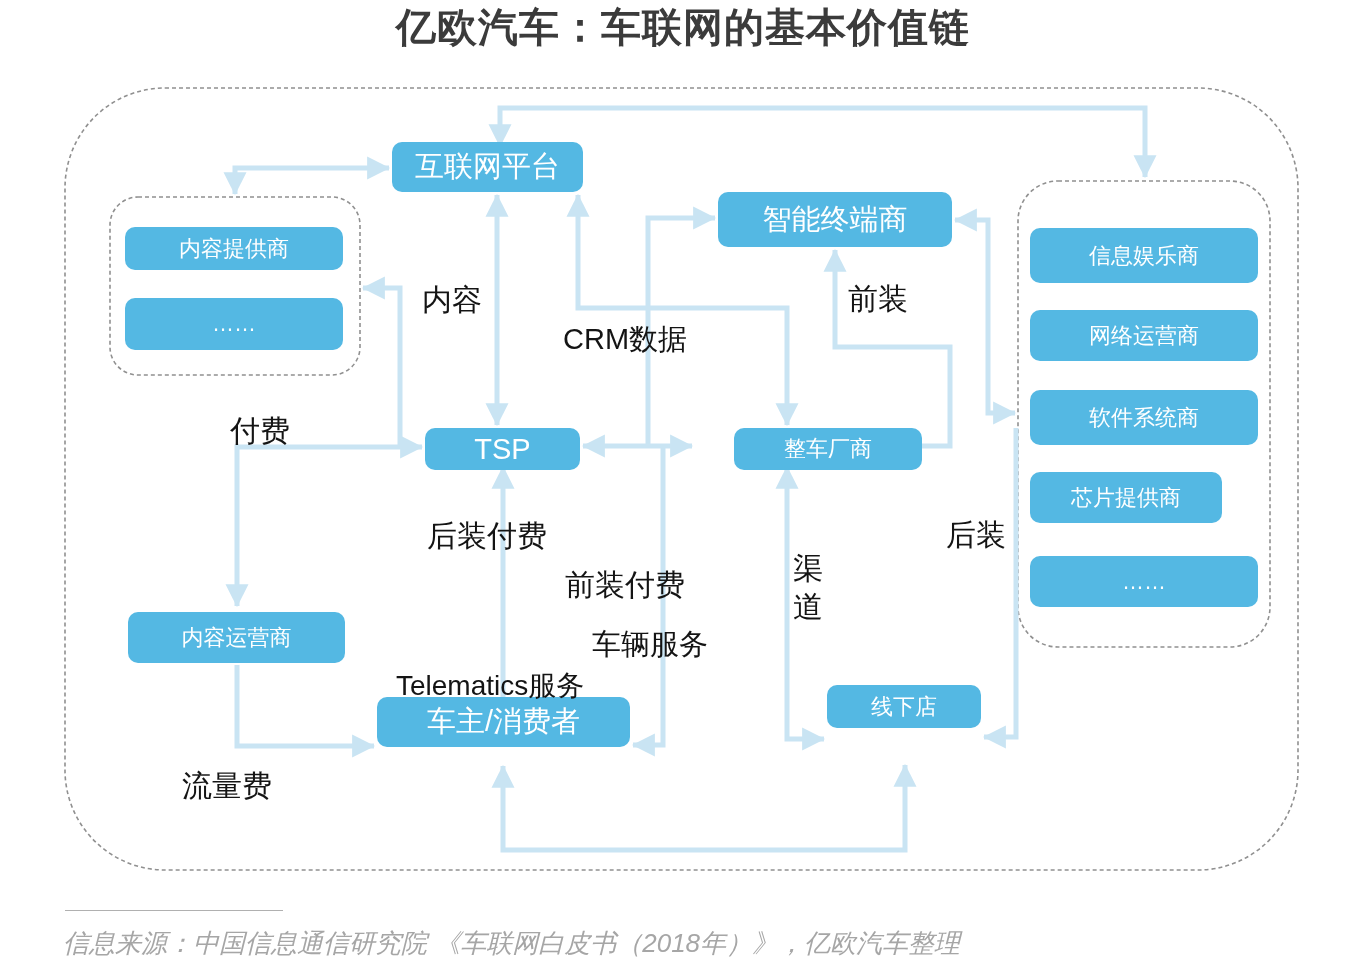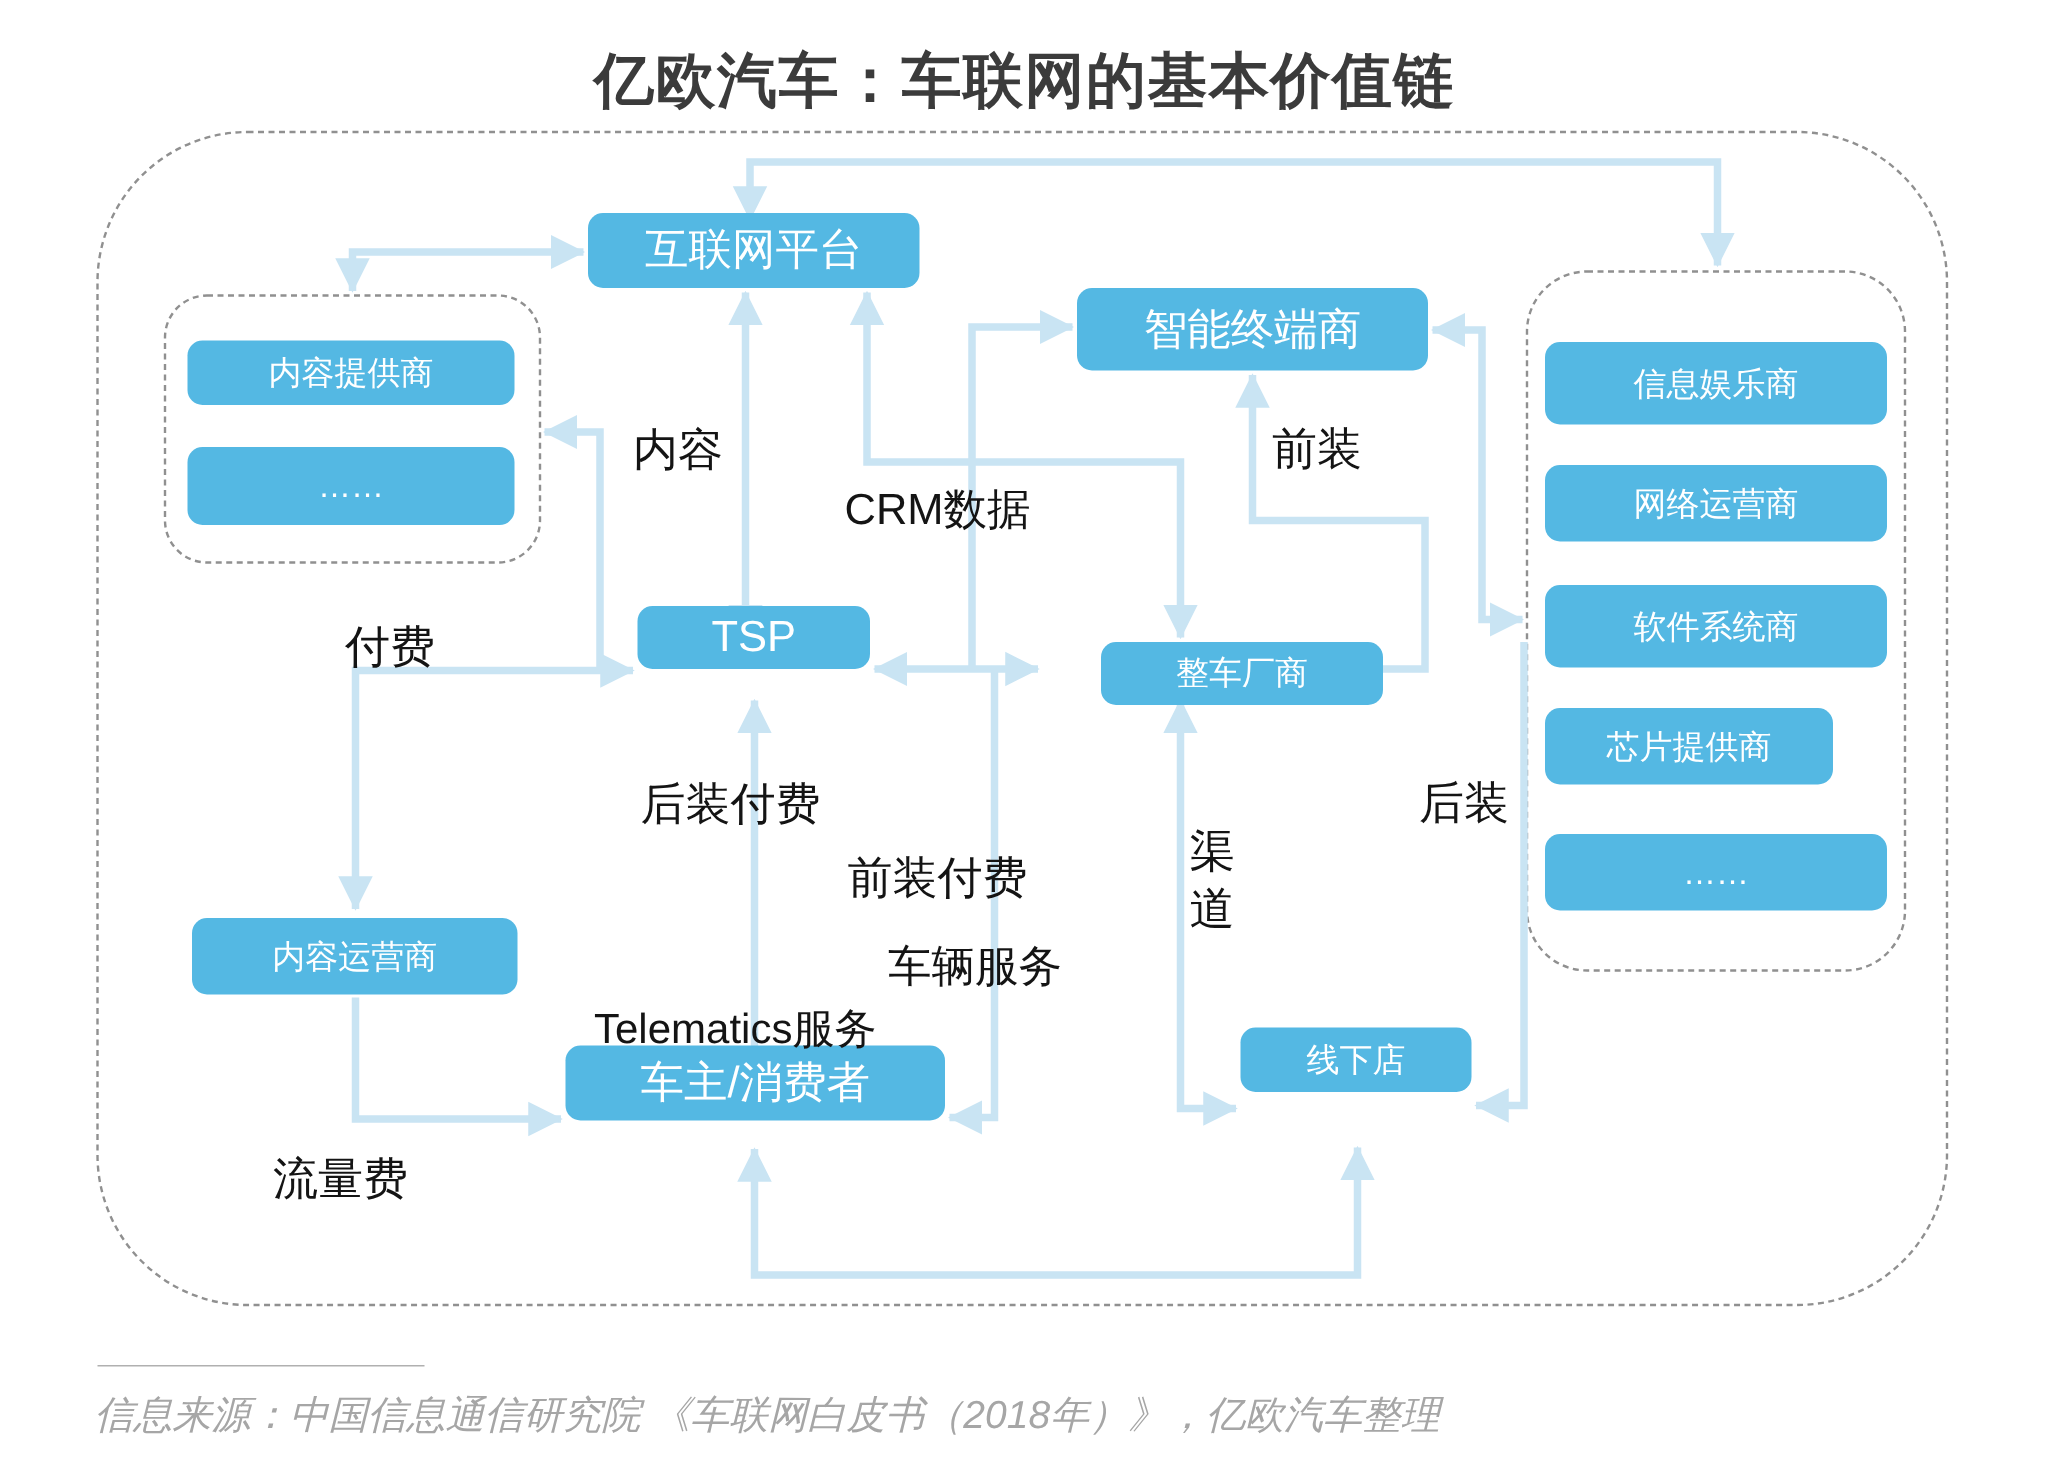--- a/index.html
+++ b/index.html
@@ -2,21 +2,21 @@
 <html style="--node: #54b8e3; --arrow: #c9e4f3; --dash: #909090; --title: #3b3b3b; --label: #141414; --footer: #a6a6a6;"><head>
 <meta charset="utf-8">
 <style>
   html,body{margin:0;padding:0;background:#ffffff;}
   body{width:1366px;height:976px;position:relative;overflow:hidden;
        font-family:"Liberation Sans","DejaVu Sans",sans-serif;}
   .canvas{position:absolute;inset:0;}
   svg{position:absolute;left:0;top:0;}
   .edge{stroke:var(--arrow);stroke-width:5;fill:none;}
   .dashbox{stroke:var(--dash);stroke-width:1.6;fill:none;stroke-dasharray:4 3;}
-  .title{position:absolute;left:0;top:26px;width:100%;text-align:center;
+  .title{position:absolute;left:0;top:0;width:100%;text-align:center;
          font-size:40px;font-weight:700;color:var(--title);letter-spacing:1px;}
   .node{position:absolute;background:var(--node);color:#ffffff;border-radius:10px;
         display:flex;align-items:center;justify-content:center;font-size:22px;}
   .node.big{font-size:29px;}
   .elabel{position:absolute;color:var(--label);font-size:30px;white-space:nowrap;}
   .elabel.vert{white-space:normal;word-break:break-all;width:32px;line-height:1.25;}
   .footer-rule{position:absolute;left:65px;top:910px;width:218px;border-top:1.5px solid #b0b0b0;}
   .footer{position:absolute;left:63px;top:926px;font-size:26px;font-style:italic;
           color:var(--footer);white-space:nowrap;}
 </style>
@@ -49,25 +49,25 @@
     <path class="edge" d="M663,446 L663,745 L633,745" marker-end="url(#ah)"></path>
     <path class="edge" d="M835,250 L835,347 L950,347 L950,446 L886,446" marker-start="url(#ah)" marker-end="url(#ah)"></path>
     <path class="edge" d="M955,220 L988,220 L988,413 L1015,413" marker-start="url(#ah)" marker-end="url(#ah)"></path>
     <path class="edge" d="M1016,428 L1016,737 L984,737" marker-end="url(#ah)"></path>
     <path class="edge" d="M787,467 L787,739 L824,739" marker-start="url(#ah)" marker-end="url(#ah)"></path>
     <path class="edge" d="M503,467 L503,717" marker-start="url(#ah)"></path>
     <path class="edge" d="M503,766 L503,850 L905,850 L905,765" marker-start="url(#ah)" marker-end="url(#ah)"></path>
     <path class="edge" d="M237,665 L237,746 L374,746" marker-end="url(#ah)"></path>
   </svg>
 
-  <div class="node big" style="left:392px;top:142px;width:221px;height:50px;">互联网平台</div>
+  <div class="node big" style="left:392px;top:142px;width:191px;height:50px;">互联网平台</div>
   <div class="node" style="left:125px;top:227px;width:218px;height:43px;">内容提供商</div>
   <div class="node" style="left:125px;top:298px;width:218px;height:52px;">……</div>
   <div class="node big" style="left:718px;top:192px;width:234px;height:55px;">智能终端商</div>
-  <div class="node big" style="left:425px;top:404px;width:155px;height:42px;">TSP</div>
+  <div class="node big" style="left:425px;top:428px;width:155px;height:42px;">TSP</div>
   <div class="node" style="left:695px;top:428px;width:188px;height:42px;margin-left:39px;">整车厂商</div>
   <div class="node" style="left:128px;top:612px;width:217px;height:51px;">内容运营商</div>
   <div class="node big" style="left:377px;top:697px;width:253px;height:50px;">车主/消费者</div>
   <div class="node" style="left:827px;top:685px;width:154px;height:43px;">线下店</div>
 
   <div class="node" style="left:1030px;top:228px;width:228px;height:55px;">信息娱乐商</div>
   <div class="node" style="left:1030px;top:310px;width:228px;height:51px;">网络运营商</div>
   <div class="node" style="left:1030px;top:390px;width:228px;height:55px;">软件系统商</div>
   <div class="node" style="left:1030px;top:472px;width:192px;height:51px;">芯片提供商</div>
   <div class="node" style="left:1030px;top:556px;width:228px;height:51px;">……</div>

